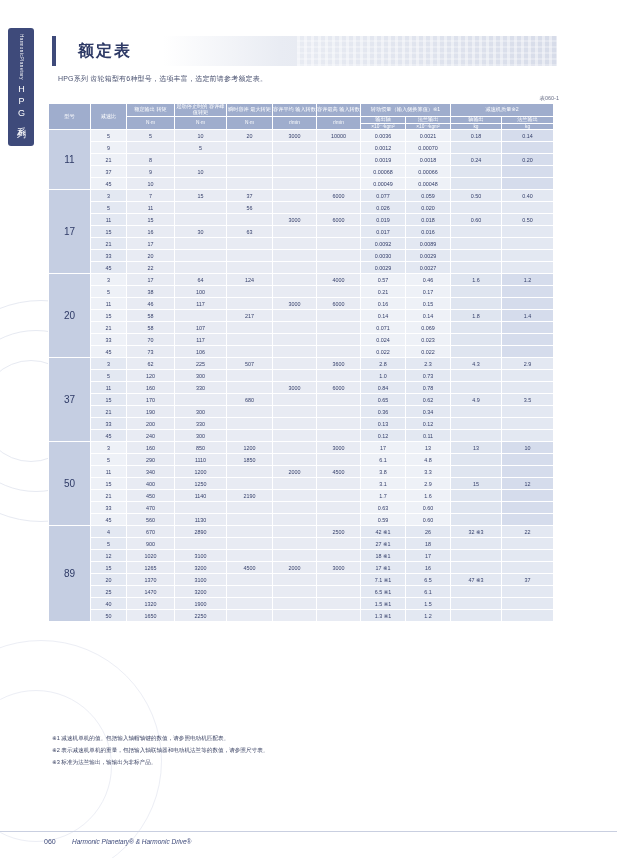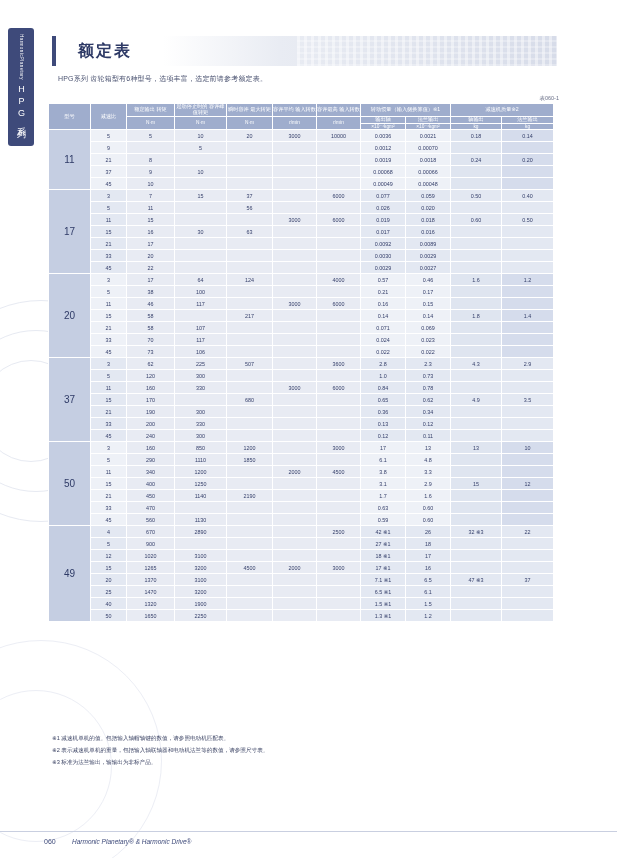--- a/index.html
+++ b/index.html
@@ -557,21 +557,21 @@
         <td class="grp">1130</td>
         <td class="grp"></td>
         <td class="grp"></td>
         <td class="grp"></td>
         <td>0.59</td>
         <td>0.60</td>
         <td class="mass"></td>
         <td class="mass2"></td>
       </tr>
       <tr class="alt">
-        <td class="model" rowspan="8">49</td>
+        <td class="model" rowspan="8">89</td>
         <td>4</td>
         <td class="grp">670</td>
         <td class="grp">2890</td>
         <td class="grp"></td>
         <td class="grp"></td>
         <td class="grp">2500</td>
         <td>42 ※1</td>
         <td>26</td>
         <td class="mass">32 ※3</td>
         <td class="mass2">22</td>

